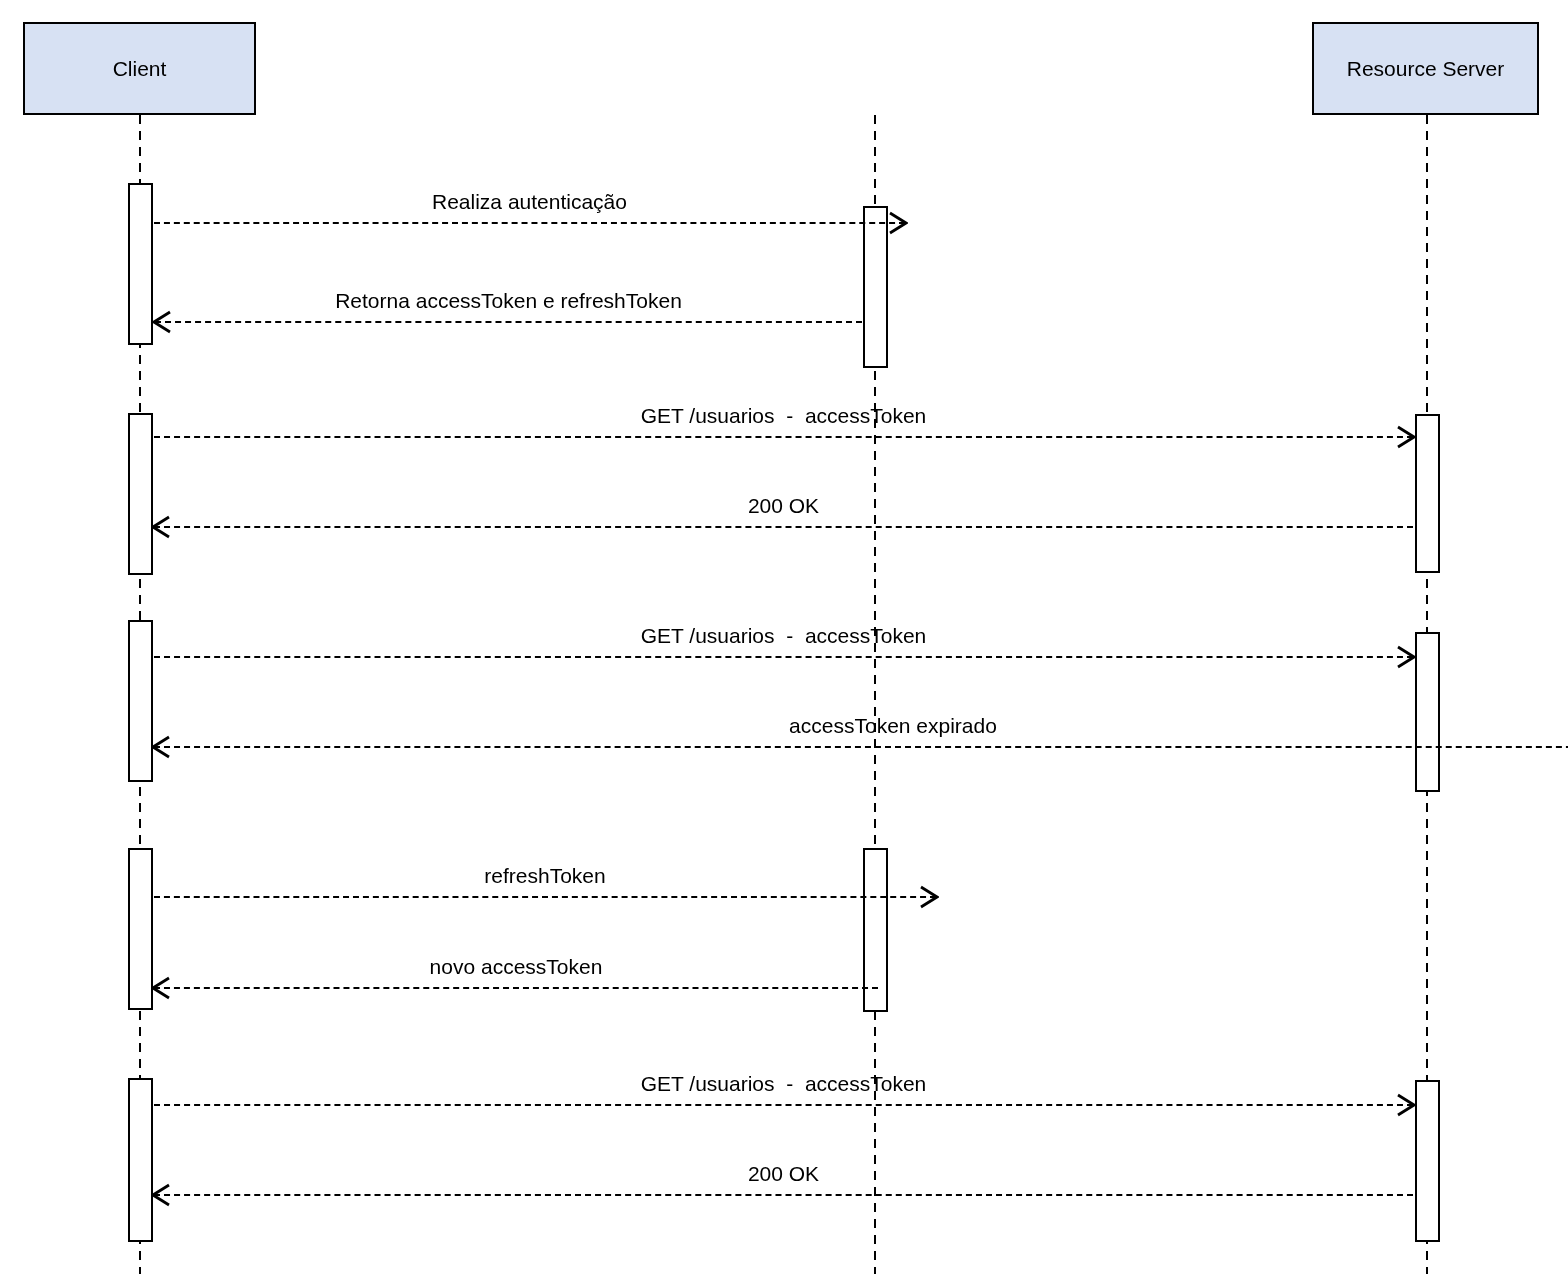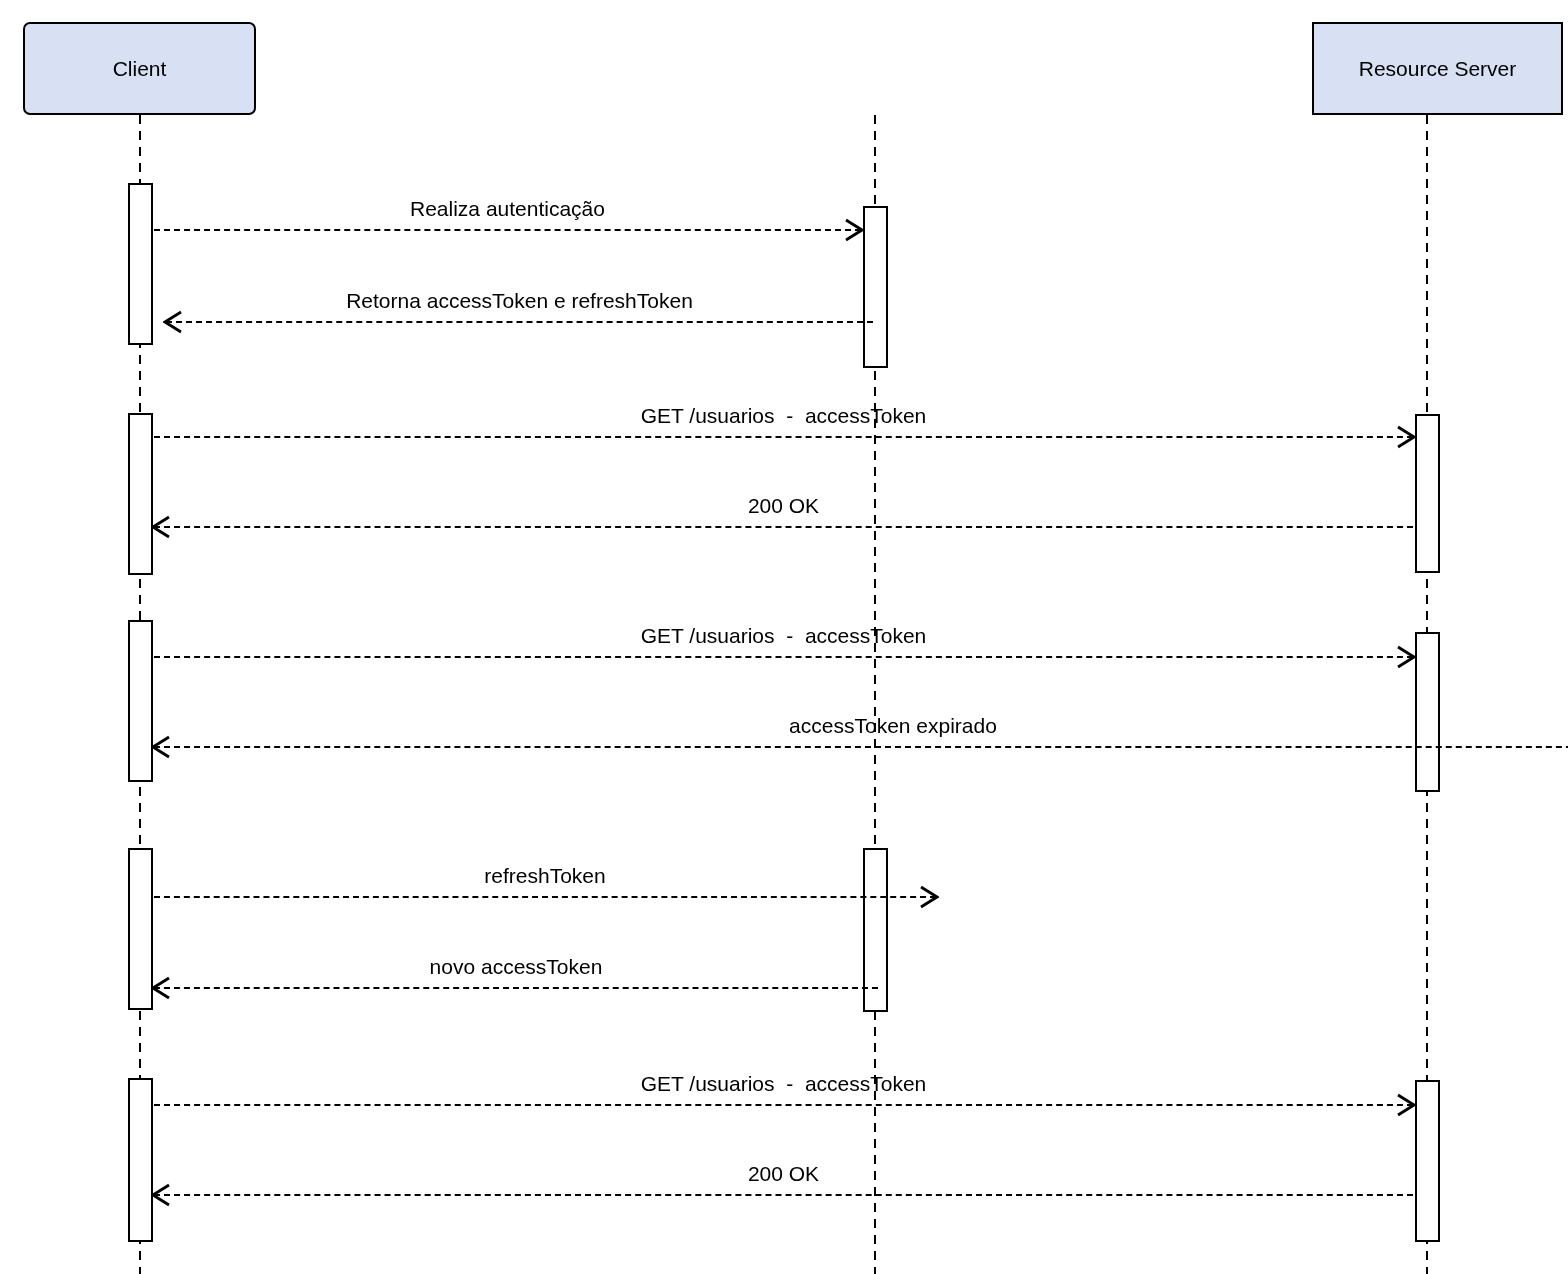--- a/index.html
+++ b/index.html
@@ -73,45 +73,45 @@
 </style>
 </head>
 <body>
 
 <div class="canvas">
 
   <div class="lifeline" style="left:138.75px;"></div>
   <div class="lifeline" style="left:873.75px;"></div>
   <div class="lifeline" style="left:1425.75px;"></div>
 
-  <div class="participant" style="left:23px; width:233px;border-radius:7px;">Client</div>
-  <div class="participant" style="left:1312px; width:251px;">Resource Server</div>
+  <div class="participant" style="left:23px; width:233px;">Client</div>
+  <div class="participant" style="left:1312px; width:227px;">Resource Server</div>
 
   <div class="activation" style="left:127.5px; top:183px;  height:162px;"></div>
   <div class="activation" style="left:127.5px; top:413px;  height:162px;"></div>
   <div class="activation" style="left:127.5px; top:620px;  height:162px;"></div>
   <div class="activation" style="left:127.5px; top:848px;  height:162px;"></div>
   <div class="activation" style="left:127.5px; top:1078px; height:164px;"></div>
 
   <div class="activation" style="left:862.5px; top:206px; height:162px;"></div>
   <div class="activation" style="left:862.5px; top:848px; height:164px;"></div>
 
   <div class="activation" style="left:1414.5px; top:414px;  height:159px;"></div>
   <div class="activation" style="left:1414.5px; top:632px;  height:160px;"></div>
   <div class="activation" style="left:1414.5px; top:1080px; height:162px;"></div>
 
-  <div class="msg" style="left:152px; top:193px; width:711px;">
+  <div class="msg" style="left:152px; top:186px; width:711px;padding-left:44px;">
     <div class="msg-label">Realiza autenticação</div>
     <div class="msg-line"></div>
     <svg class="msg-arrow right" viewBox="0 0 20 24">
         <polyline points="2,2 18,12 2,22"></polyline>
       </svg>
   </div>
 
-  <div class="msg" style="left:164px; top:285px; width:711px;">
+  <div class="msg" style="left:153px; top:285px; width:711px;">
     <div class="msg-label">Retorna accessToken e refreshToken</div>
     <div class="msg-line"></div>
     <svg class="msg-arrow left" viewBox="0 0 20 24">
         <polyline points="18,2 2,12 18,22"></polyline>
       </svg>
   </div>
 
   <div class="msg" style="left:152px; top:400px; width:1263px;">
     <div class="msg-label">GET /usuarios  -  accessToken</div>
     <div class="msg-line"></div>

